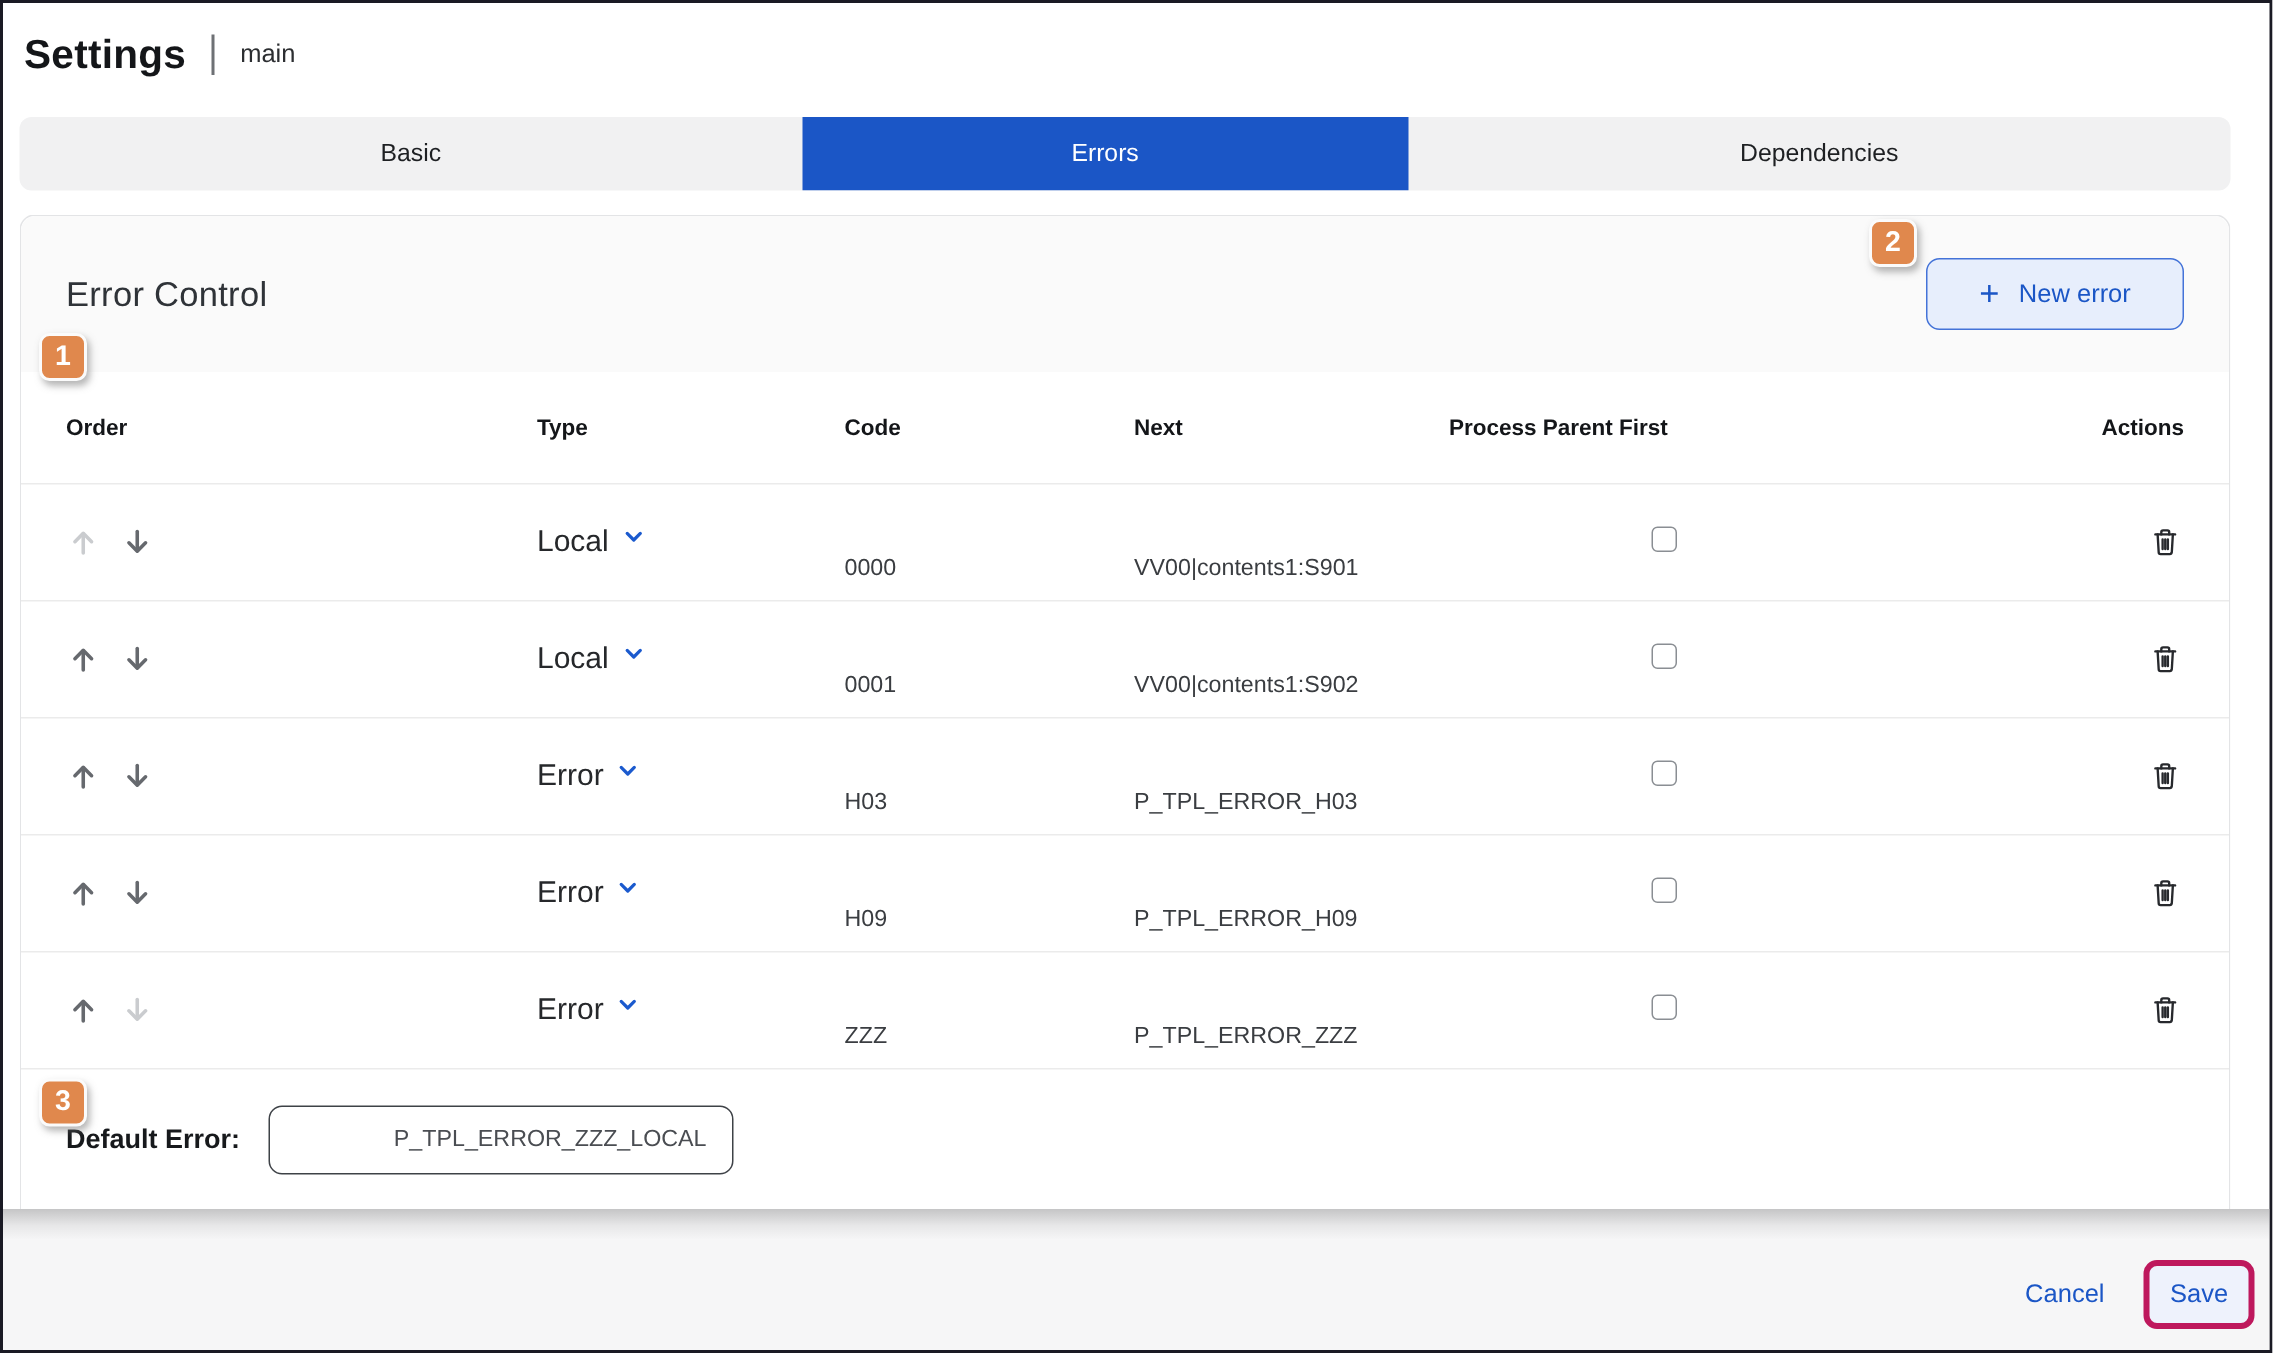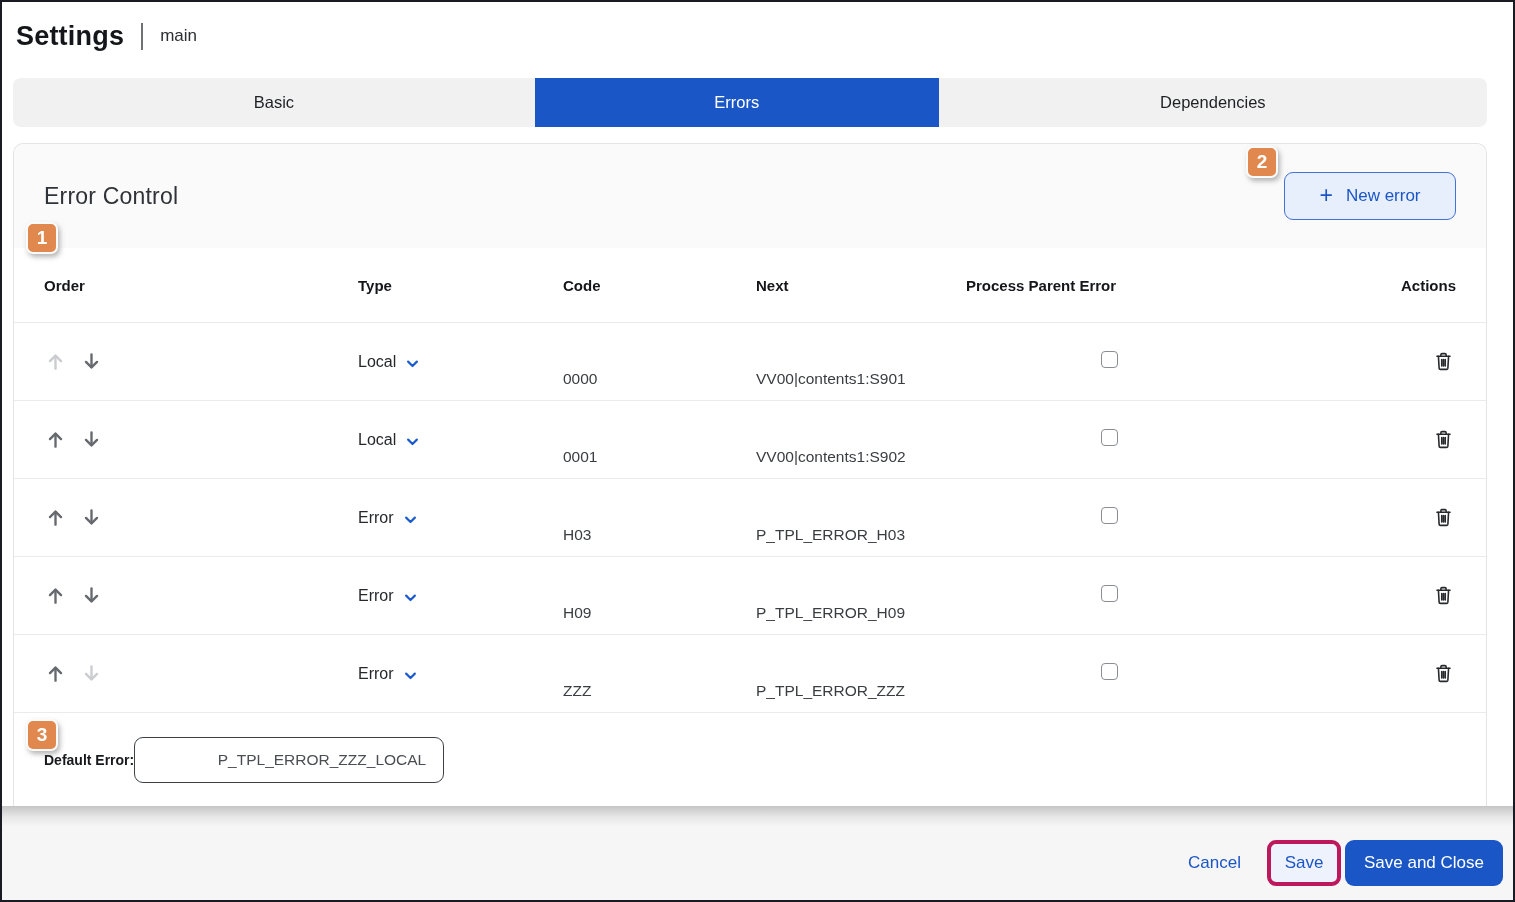--- a/index.html
+++ b/index.html
@@ -45,32 +45,32 @@
   
   .thead, .trow { display:grid; grid-template-columns:314px 205px 193px 210px 286px 1fr;
                   align-items:center; padding:0 30px; }
   .thead { height:75px; border-bottom:1px solid #ebebeb; font-size:15px; font-weight:700; color:#141619; }
   .trow  { height:78px; border-bottom:1px solid #ebebeb; }
   .th-actions { justify-self:end; }
   .cell-order { display:flex; align-items:center; gap:13px; }
   .arrow { background:none; border:none; padding:2px; cursor:pointer; color:#66696e; display:flex; }
   .arrow.disabled { color:#cacccf; cursor:default; }
   .arrow svg { display:block; }
-  .type-select { display:inline-flex; align-items:flex-end; gap:9px; cursor:pointer;
-                 font-size:16px; color:#26282b; }
+  .type-select { display:inline-flex; align-items:flex-start; gap:9px; cursor:pointer;
+                 font-size:20px; color:#26282b; }
   .cell-code, .cell-next { font-size:15.5px; color:#3a3d41;margin-top:35px; }
   .cell-ppf { justify-self:center; }
   .ppf-checkbox { appearance:none; -webkit-appearance:none; width:17px; height:17px; margin:0;
                   border:1.6px solid #8a8e93; border-radius:4px; background:#fff; cursor:pointer; }
   .cell-actions { justify-self:end; }
   .trash-btn { background:none; border:none; padding:2px; cursor:pointer; color:#27292d; display:flex; }
 
   
   .default-row { position:relative; height:93px; display:flex; align-items:center; padding:0 30px; }
-  .default-label { font-size:14px; font-weight:700; color:#17191c; }
+  .default-label { font-size:18px; font-weight:700; color:#17191c; margin-right:19px; }
   .default-input { width:310px; height:46px; border:1px solid #3e4247; border-radius:9px;
                    padding:0 17px; font-size:15.5px; color:#4a4d52; font-family:inherit; background:#fff;text-align:right; }
 
   
   .shadow-band { height:20px; background:linear-gradient(180deg,#c5c5c6 0%,#e7e7e8 55%,#f5f5f6 100%); }
   .footer { height:74px; background:#f6f6f7; display:flex; align-items:center;
             justify-content:flex-end; gap:4px; padding-right:10px; }
   .cancel-btn { background:none; border:none; color:#1b56c6; font-size:17px; cursor:pointer;
                 font-family:inherit; margin-right:16px; }
   .save-btn { width:74px; height:46px; background:#eef2fc; border:4px solid #be185d; border-radius:9px;
@@ -105,21 +105,21 @@
       <div class="badge badge-2">2</div>
     </div>
 
     <div class="badge badge-1">1</div>
 
     <div class="thead">
       <span>Order</span>
       <span>Type</span>
       <span>Code</span>
       <span>Next</span>
-      <span>Process Parent Error</span>
+      <span>Process Parent First</span>
       <span class="th-actions">Actions</span>
     </div>
 
     <div id="rows">
         <div class="trow">
         <div class="cell-order">
           <button class="arrow up disabled">
             <span style="display:flex">
               <svg width="19" height="19" viewBox="0 0 24 24" fill="none" stroke="currentColor" stroke-width="3" stroke-linecap="round" stroke-linejoin="round">
                   <path d="M12 21V5"></path>
@@ -359,16 +359,15 @@
       <span class="default-label">Default Error:</span>
       <input class="default-input" type="text" value="P_TPL_ERROR_ZZZ_LOCAL" style="">
     </div>
   </div>
 
   <div class="shadow-band"></div>
 
   <div class="footer">
     <button class="cancel-btn">Cancel</button>
     <button class="save-btn">Save</button>
-    <button class="save-close-btn">Save and Close</button>
   </div>
 
 </div>
 
 </body></html>

